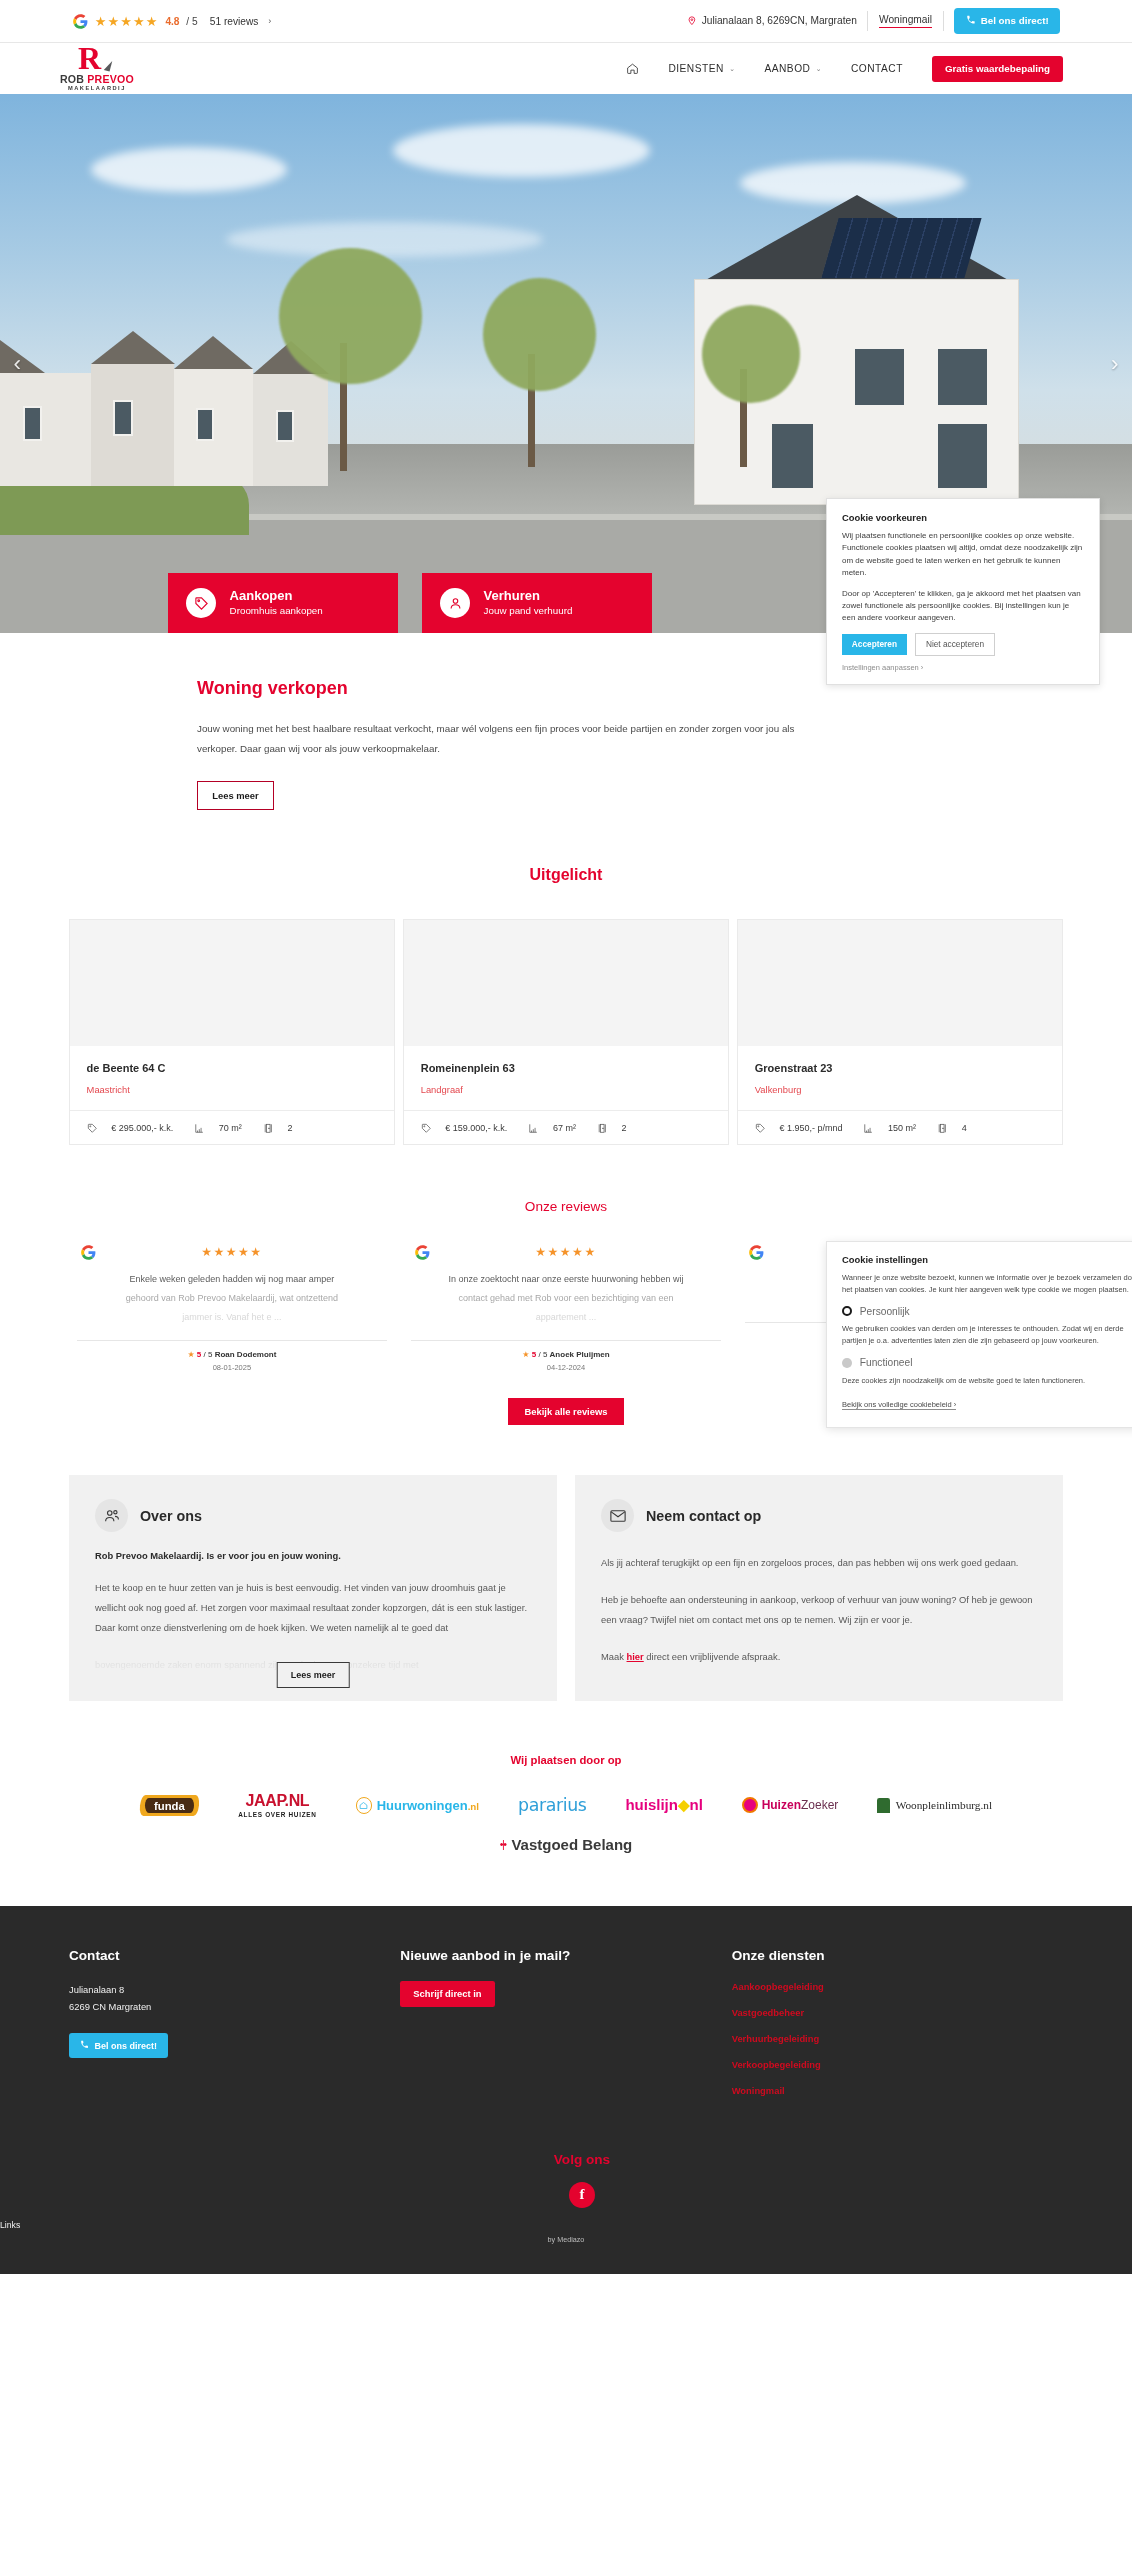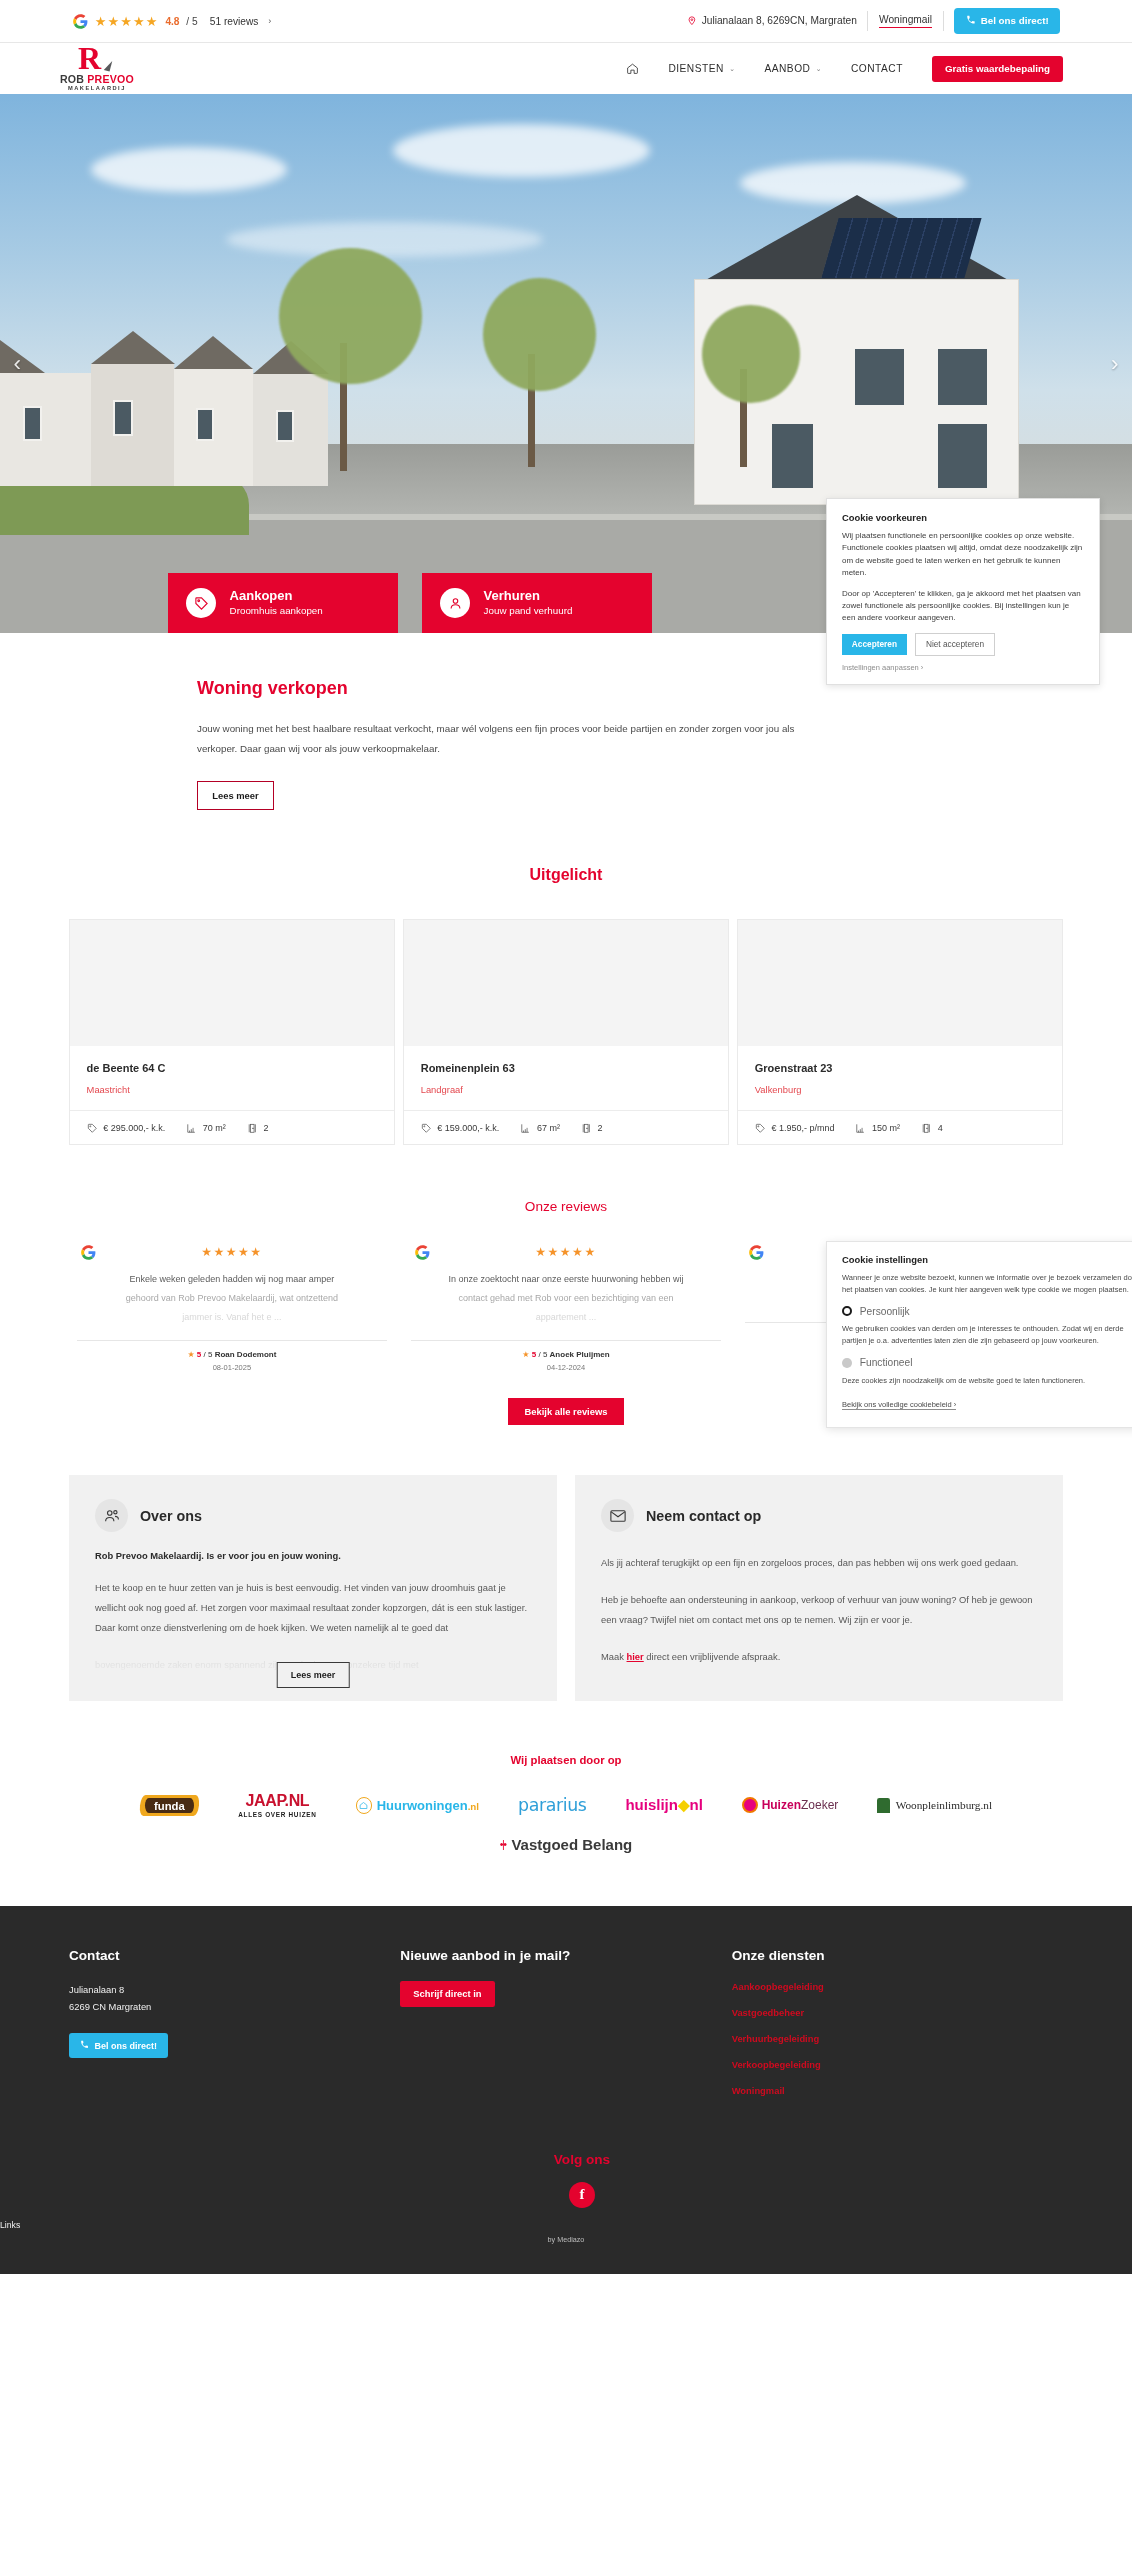--- a/index.html
+++ b/index.html
@@ -213,21 +213,21 @@
   .cards { display:flex; gap: 8.3px; margin-top: 35px; }
   .card { flex: 1; background:#fff; border: 0.8px solid #eaeaea; }
   .card-img { height: 126px; background: #f4f4f4; }
   .card-body { padding: 16.6px 16.6px 15px 16.6px; }
   .card-title { font-size: 11px; font-weight: bold; color:#2b2b2b; }
   .card-city { font-size: 9.4px; color:#e4484f; margin-top: 9.8px; }
   .card-meta {
     border-top: 0.8px solid #ececec; display:flex; align-items:center; gap: 21px;
     padding: 11.3px 16.6px; font-size: 9px; color:#3a3a3a;
   }
-  .card-meta .mi { display:flex; align-items:center; gap: 6px; }
+  .card-meta .mi { display:flex; align-items:center; gap: 14px; }
   .ico-s { width: 10.6px; height: 10.6px; display:block; }
 
   
   .sec-reviews { padding-top: 54px; }
   .revs { display:flex; gap: 8.3px; margin-top: 16.6px; }
   .rev { flex: 1; padding: 13.6px 7.5px 0 7.5px; text-align:center; }
   .rev-g { display:flex; justify-content: space-between; align-items:center; padding: 0 4.5px; }
   .rev-stars { color:#f5932a; font-size: 12px; letter-spacing: 1.5px; }
   .rev-text { margin-top: 10.6px; font-size: 9px; line-height: 2.1; color:#6a6a6a; }
   .rev-text .l1 { color:#5c5c5c; }

